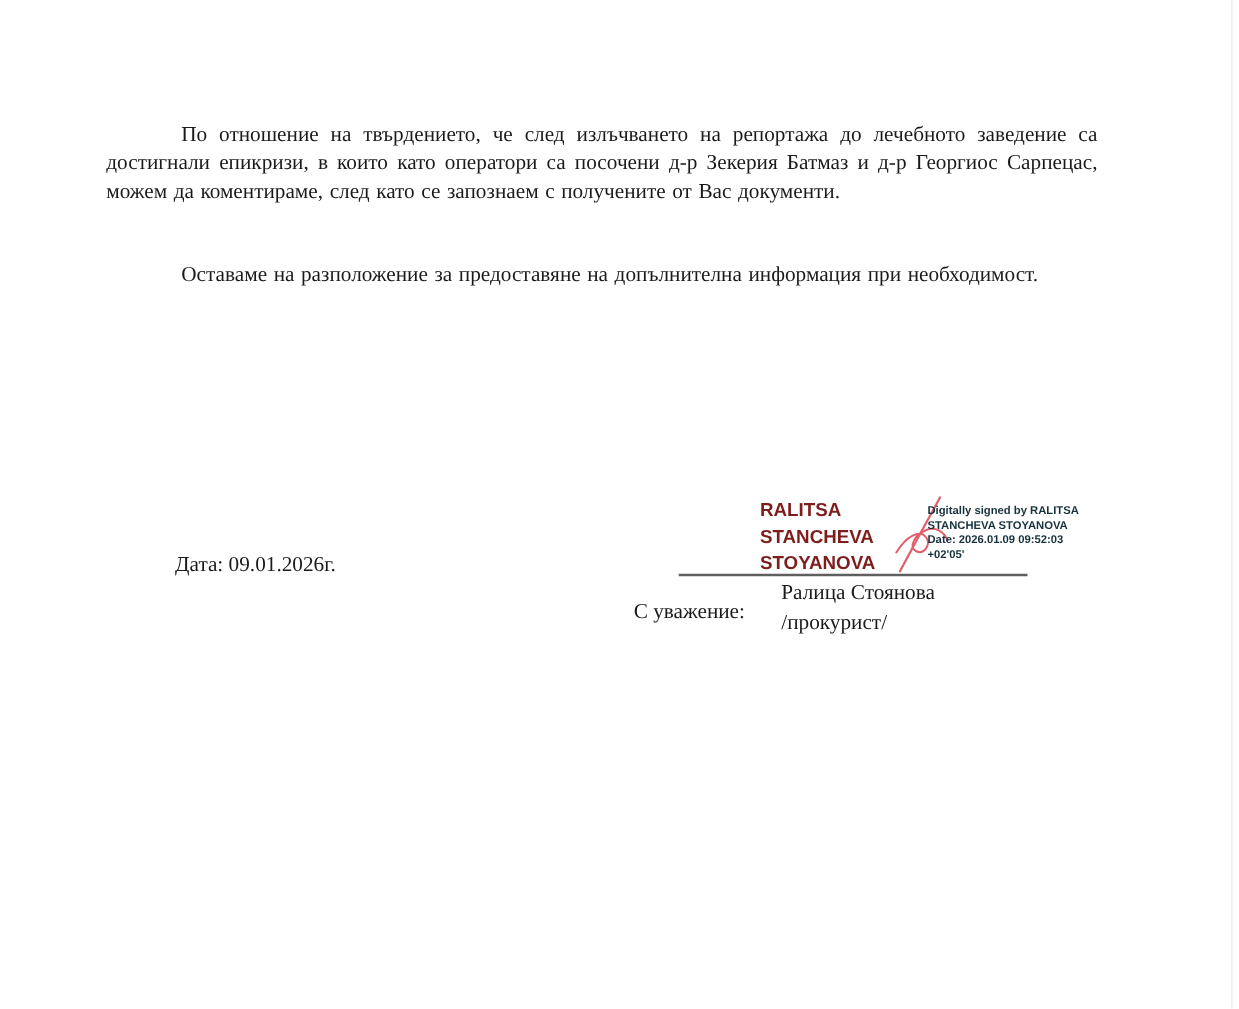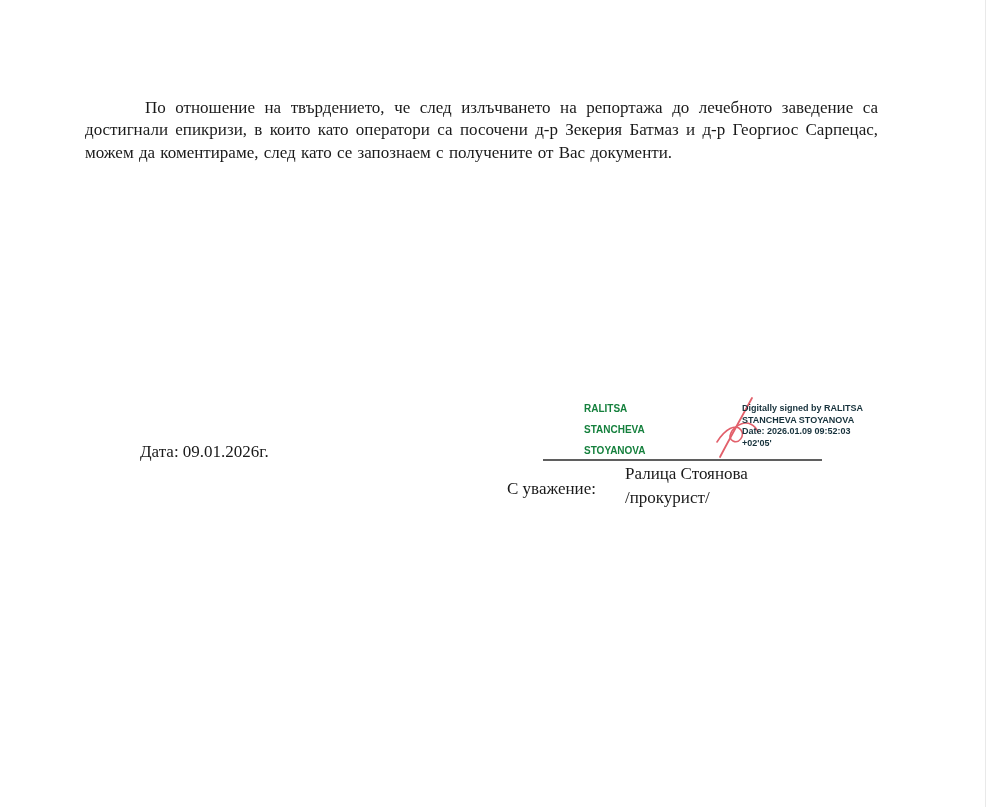--- a/index.html
+++ b/index.html
@@ -46,26 +46,26 @@
 
   .para-additional { margin-top: 21px; }
   .para-availability { margin-top: 45px; }
 
   .abs { position: absolute; white-space: nowrap; }
 
   .date-line { left: 140px; top: 442px; font-size: 17px; text-align: right; }
   .closing-label { left: 507px; top: 467px; font-size: 17px; margin-top: 12px; }
 
   .sig-display-name {
-    left: 584px; top: 398px;
+    left: 608px; top: 398px;
     font-family: "Liberation Sans", sans-serif;
-    font-size: 10px;
+    font-size: 15px;
     font-weight: 600;
     line-height: 21px;
-    color: #15803d;
+    color: #7f1d1d;
   }
 
   .sig-details {
     left: 742px; top: 403px;
     font-family: "Liberation Sans", sans-serif;
     font-size: 9px;
     font-weight: 600;
     line-height: 11.5px;
     color: #17323c;
   }
@@ -83,20 +83,21 @@
 </style>
 </head>
 <body>
 
 <div class="page">
 
   <div class="page-edge-right"></div>
 
   <div class="doc-flow">
     <p class="para para-additional">По отношение на твърдението, че след излъчването на репортажа до лечебното заведение са достигнали епикризи, в които като оператори са посочени д-р Зекерия Батмаз и д-р Георгиос Сарпецас, можем да коментираме, след като се запознаем с получените от Вас документи.</p>
+    <p class="para para-availability">Оставаме на разположение за предоставяне на допълнителна информация при необходимост.</p>
   </div>
 
   <div class="abs date-line">Дата: 09.01.2026г.</div>
 
   <div class="abs closing-label">С уважение:</div>
 
   <div>
     <div class="abs sig-display-name">
       <div>RALITSA</div>
       <div>STANCHEVA</div>

